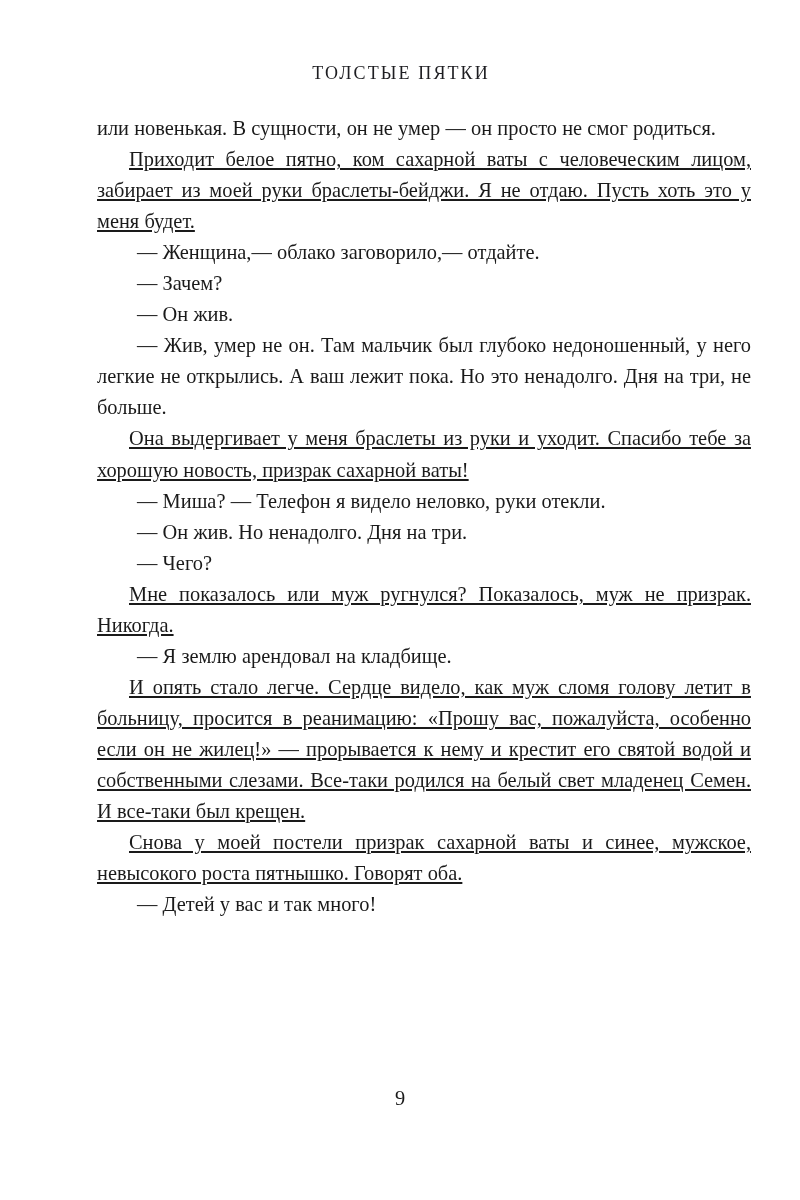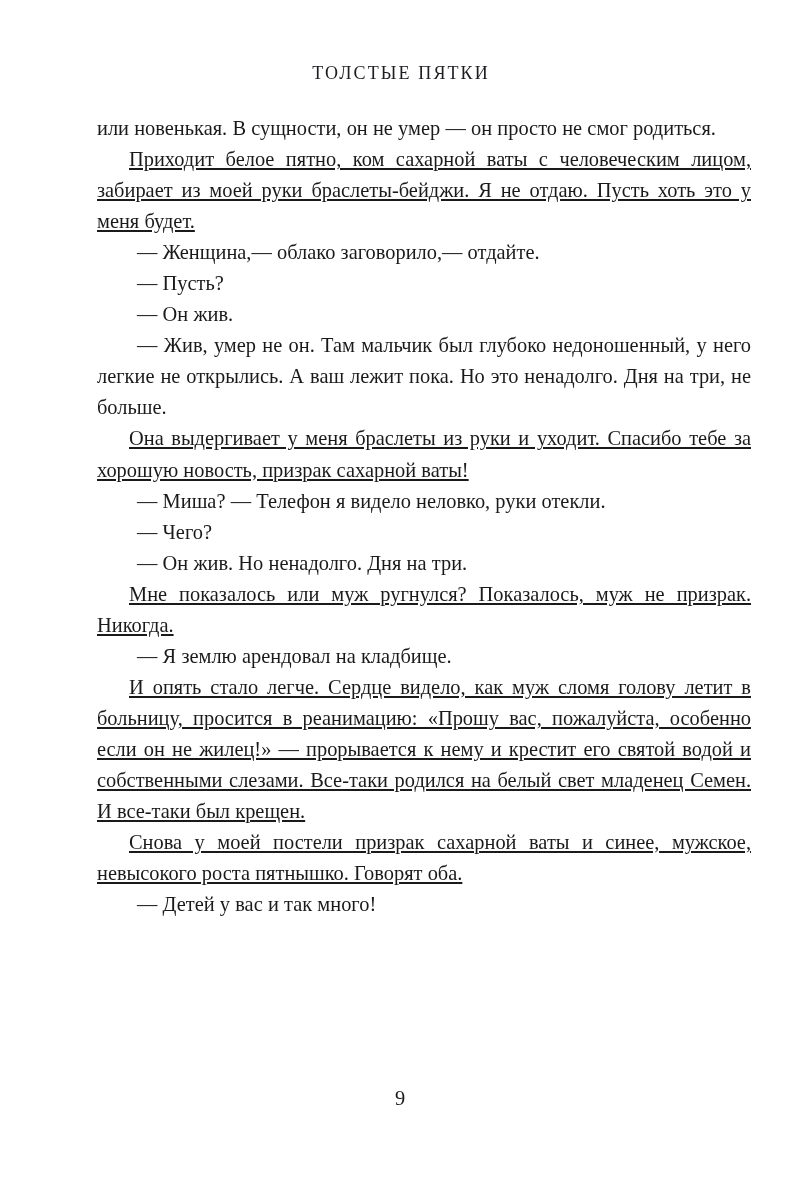--- a/index.html
+++ b/index.html
@@ -94,27 +94,27 @@
 <body>
 
 <div class="page">
 
   <div class="running-head">ТОЛСТЫЕ ПЯТКИ</div>
 
   <div class="text-block">
       <p class="para-cont">или новенькая. В сущности, он не умер — он просто не смог родиться.</p>
       <p class="para">Приходит белое пятно, ком сахарной ваты с человеческим лицом, забирает из моей руки браслеты-бейджи. Я не отдаю. Пусть хоть это у меня будет.</p>
       <p class="dialogue">— Женщина,— облако заговорило,— отдайте.</p>
-      <p class="dialogue">— Пусть?</p>
+      <p class="dialogue">— Зачем?</p>
       <p class="dialogue">— Он жив.</p>
       <p class="dialogue">— Жив, умер не он. Там мальчик был глубоко недоношенный, у него легкие не открылись. А ваш лежит пока. Но это ненадолго. Дня на три, не больше.</p>
       <p class="para">Она выдергивает у меня браслеты из руки и уходит. Спасибо тебе за хорошую новость, призрак сахарной ваты!</p>
       <p class="dialogue">— Миша? — Телефон я видело неловко, руки отекли.</p>
+      <p class="dialogue">— Он жив. Но ненадолго. Дня на три.</p>
       <p class="dialogue">— Чего?</p>
-      <p class="dialogue">— Он жив. Но ненадолго. Дня на три.</p>
       <p class="para">Мне показалось или муж ругнулся? Показалось, муж не призрак. Никогда.</p>
       <p class="dialogue">— Я землю арендовал на кладбище.</p>
       <p class="para">И опять стало легче. Сердце видело, как муж сломя голову летит в больницу, просится в реанимацию: «Прошу вас, пожалуйста, особенно если он не жилец!» — прорывается к нему и крестит его святой водой и собственными слезами. Все-таки родился на белый свет младенец Семен. И все-таки был крещен.</p>
       <p class="para">Снова у моей постели призрак сахарной ваты и синее, мужское, невысокого роста пятнышко. Говорят оба.</p>
       <p class="dialogue">— Детей у вас и так много!</p>
     </div>
 
   <div class="folio">9</div>
 
 </div>

